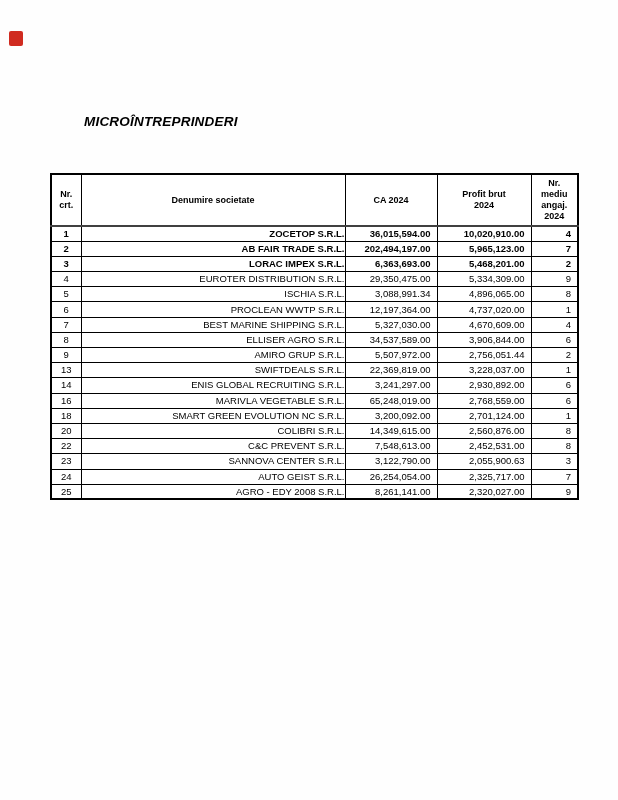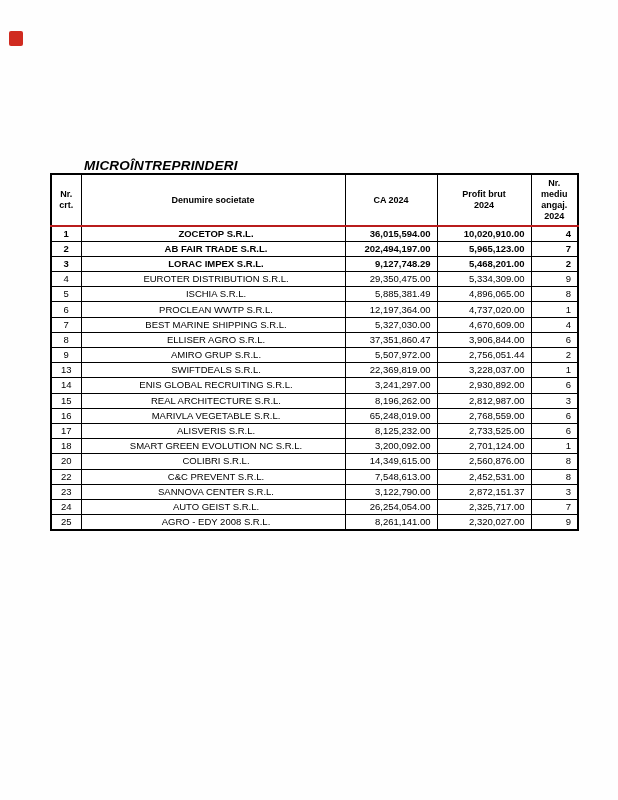--- a/index.html
+++ b/index.html
@@ -26,21 +26,20 @@
   }
   .doc-title {
     position: absolute;
     left: 84px;
     top: 114px;
     font-size: 13.5px;
     font-weight: bold;
     font-style: italic;
     letter-spacing: 0.2px;
     white-space: nowrap;
-    margin-top: 44px;
   }
   table.companies {
     position: absolute;
     left: 50px;
     top: 173px;
     border-collapse: collapse;
     table-layout: fixed;
     border: 2px solid #000;
     background: #fff;
   }
@@ -50,32 +49,32 @@
   }
   .companies thead tr { height: 52px; }
   .companies th {
     font-size: 9px;
     font-weight: bold;
     text-align: center;
     vertical-align: middle;
     line-height: 11px;
     white-space: pre-line;
     padding: 0 2px;
-    border-bottom: 2px solid #b91c1c;
+    border-bottom: 2px solid #404040;
   }
   .companies tbody tr { height: 15.2px; }
   .companies td {
     font-size: 9.5px;
     line-height: 12px;
     vertical-align: middle;
     padding: 0;
     white-space: nowrap;
   }
   .companies td.c-nr   { text-align: center; }
-  .companies td.c-name { text-align: center;  padding-left: 6px; }
+  .companies td.c-name { text-align: right;  padding-left: 6px; }
   .companies td.c-num  { text-align: right; padding-right: 6px; }
   .companies tr.bold td { font-weight: bold; }
 </style>
 </head>
 <body>
 
 <div class="red-marker"></div>
 
 <div class="doc-title">MICROÎNTREPRINDERI</div>
 
@@ -112,56 +111,56 @@
       <tr class="bold">
     <td class="c-nr">2</td>
     <td class="c-name">AB FAIR TRADE S.R.L.</td>
     <td class="c-num">202,494,197.00</td>
     <td class="c-num">5,965,123.00</td>
     <td class="c-num">7</td>
   </tr>
       <tr class="bold">
     <td class="c-nr">3</td>
     <td class="c-name">LORAC IMPEX S.R.L.</td>
-    <td class="c-num">9,127,748.29</td>
+    <td class="c-num">6,363,693.00</td>
     <td class="c-num">5,468,201.00</td>
     <td class="c-num">2</td>
   </tr>
       <tr>
     <td class="c-nr">4</td>
     <td class="c-name">EUROTER DISTRIBUTION S.R.L.</td>
     <td class="c-num">29,350,475.00</td>
     <td class="c-num">5,334,309.00</td>
     <td class="c-num">9</td>
   </tr>
       <tr>
     <td class="c-nr">5</td>
     <td class="c-name">ISCHIA S.R.L.</td>
-    <td class="c-num">5,885,381.49</td>
+    <td class="c-num">3,088,991.34</td>
     <td class="c-num">4,896,065.00</td>
     <td class="c-num">8</td>
   </tr>
       <tr>
     <td class="c-nr">6</td>
     <td class="c-name">PROCLEAN WWTP S.R.L.</td>
     <td class="c-num">12,197,364.00</td>
     <td class="c-num">4,737,020.00</td>
     <td class="c-num">1</td>
   </tr>
       <tr>
     <td class="c-nr">7</td>
     <td class="c-name">BEST MARINE SHIPPING S.R.L.</td>
     <td class="c-num">5,327,030.00</td>
     <td class="c-num">4,670,609.00</td>
     <td class="c-num">4</td>
   </tr>
       <tr>
     <td class="c-nr">8</td>
     <td class="c-name">ELLISER AGRO S.R.L.</td>
-    <td class="c-num">37,351,860.47</td>
+    <td class="c-num">34,537,589.00</td>
     <td class="c-num">3,906,844.00</td>
     <td class="c-num">6</td>
   </tr>
       <tr>
     <td class="c-nr">9</td>
     <td class="c-name">AMIRO GRUP S.R.L.</td>
     <td class="c-num">5,507,972.00</td>
     <td class="c-num">2,756,051.44</td>
     <td class="c-num">2</td>
   </tr>
@@ -173,41 +172,27 @@
     <td class="c-num">1</td>
   </tr>
       <tr>
     <td class="c-nr">14</td>
     <td class="c-name">ENIS GLOBAL RECRUITING S.R.L.</td>
     <td class="c-num">3,241,297.00</td>
     <td class="c-num">2,930,892.00</td>
     <td class="c-num">6</td>
   </tr>
       <tr>
-    <td class="c-nr">15</td>
-    <td class="c-name">REAL ARCHITECTURE S.R.L.</td>
-    <td class="c-num">8,196,262.00</td>
-    <td class="c-num">2,812,987.00</td>
-    <td class="c-num">3</td>
-  </tr>
-      <tr>
     <td class="c-nr">16</td>
     <td class="c-name">MARIVLA VEGETABLE S.R.L.</td>
     <td class="c-num">65,248,019.00</td>
     <td class="c-num">2,768,559.00</td>
     <td class="c-num">6</td>
   </tr>
       <tr>
-    <td class="c-nr">17</td>
-    <td class="c-name">ALISVERIS S.R.L.</td>
-    <td class="c-num">8,125,232.00</td>
-    <td class="c-num">2,733,525.00</td>
-    <td class="c-num">6</td>
-  </tr>
-      <tr>
     <td class="c-nr">18</td>
     <td class="c-name">SMART GREEN EVOLUTION NC S.R.L.</td>
     <td class="c-num">3,200,092.00</td>
     <td class="c-num">2,701,124.00</td>
     <td class="c-num">1</td>
   </tr>
       <tr>
     <td class="c-nr">20</td>
     <td class="c-name">COLIBRI S.R.L.</td>
     <td class="c-num">14,349,615.00</td>
@@ -218,21 +203,21 @@
     <td class="c-nr">22</td>
     <td class="c-name">C&amp;C PREVENT S.R.L.</td>
     <td class="c-num">7,548,613.00</td>
     <td class="c-num">2,452,531.00</td>
     <td class="c-num">8</td>
   </tr>
       <tr>
     <td class="c-nr">23</td>
     <td class="c-name">SANNOVA CENTER S.R.L.</td>
     <td class="c-num">3,122,790.00</td>
-    <td class="c-num">2,872,151.37</td>
+    <td class="c-num">2,055,900.63</td>
     <td class="c-num">3</td>
   </tr>
       <tr>
     <td class="c-nr">24</td>
     <td class="c-name">AUTO GEIST S.R.L.</td>
     <td class="c-num">26,254,054.00</td>
     <td class="c-num">2,325,717.00</td>
     <td class="c-num">7</td>
   </tr>
       <tr>

